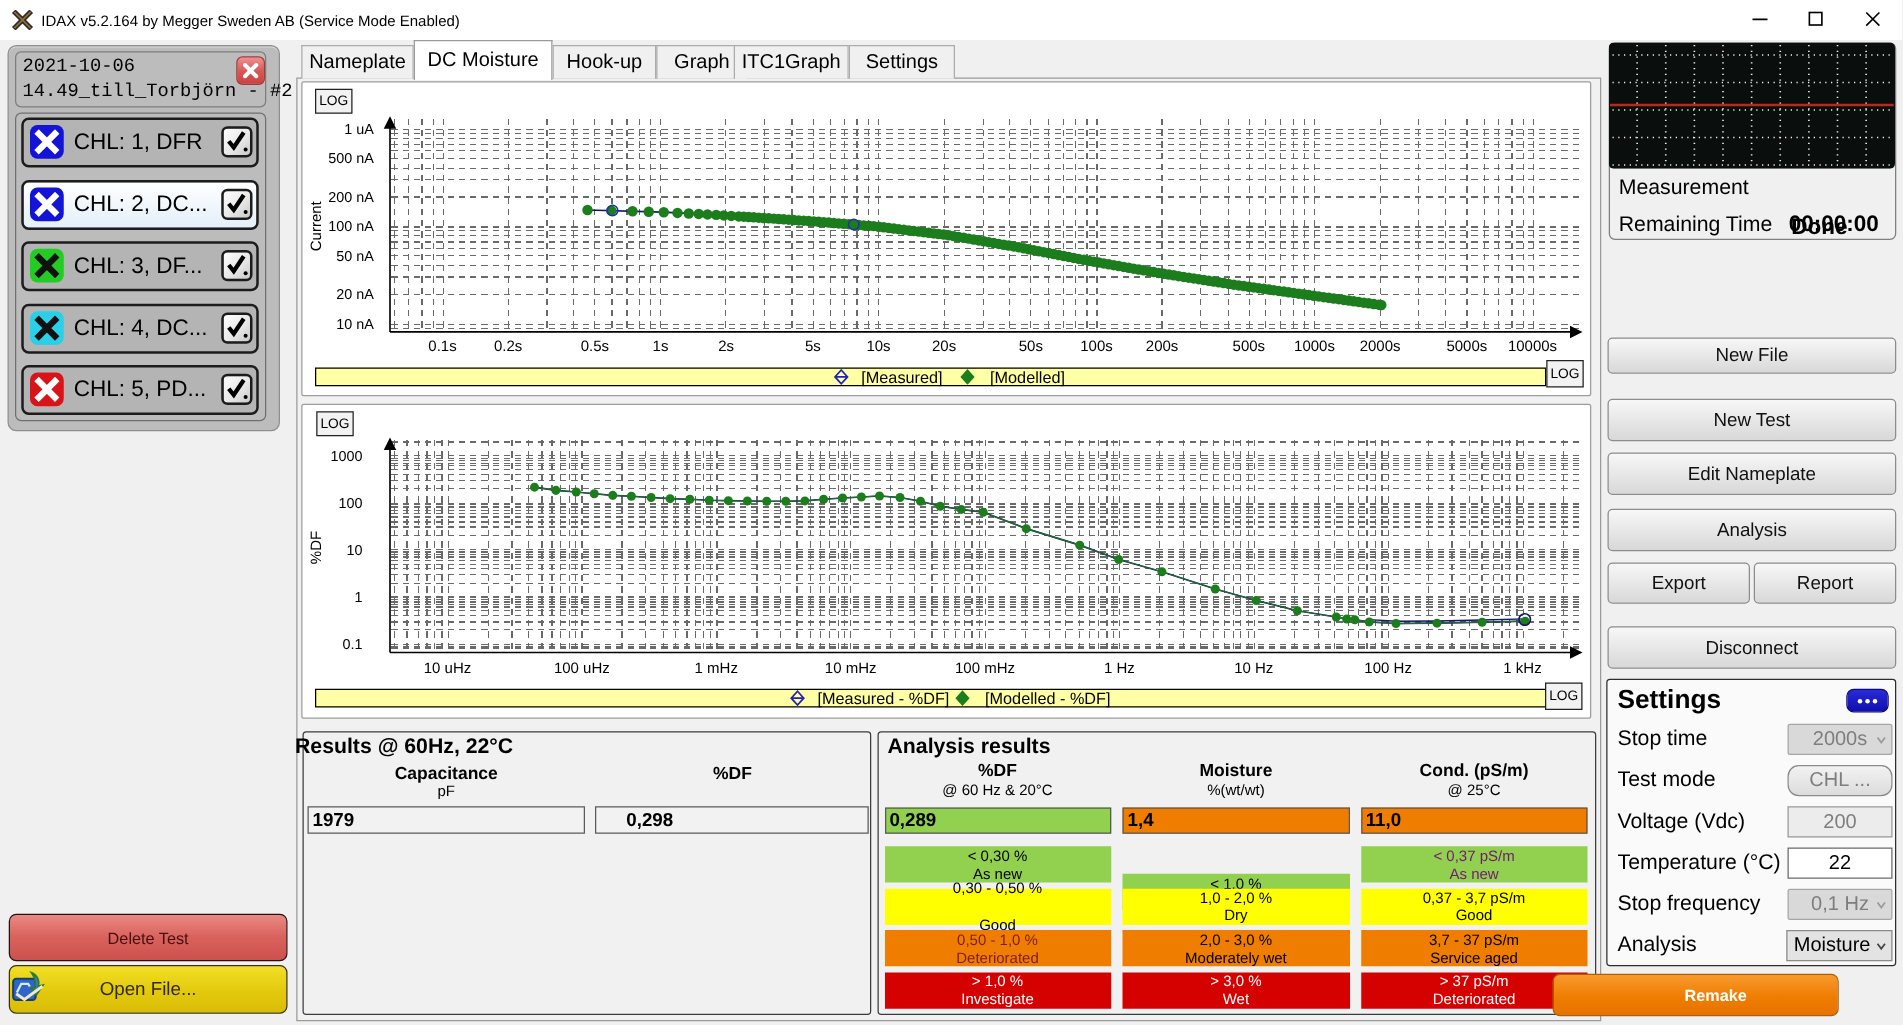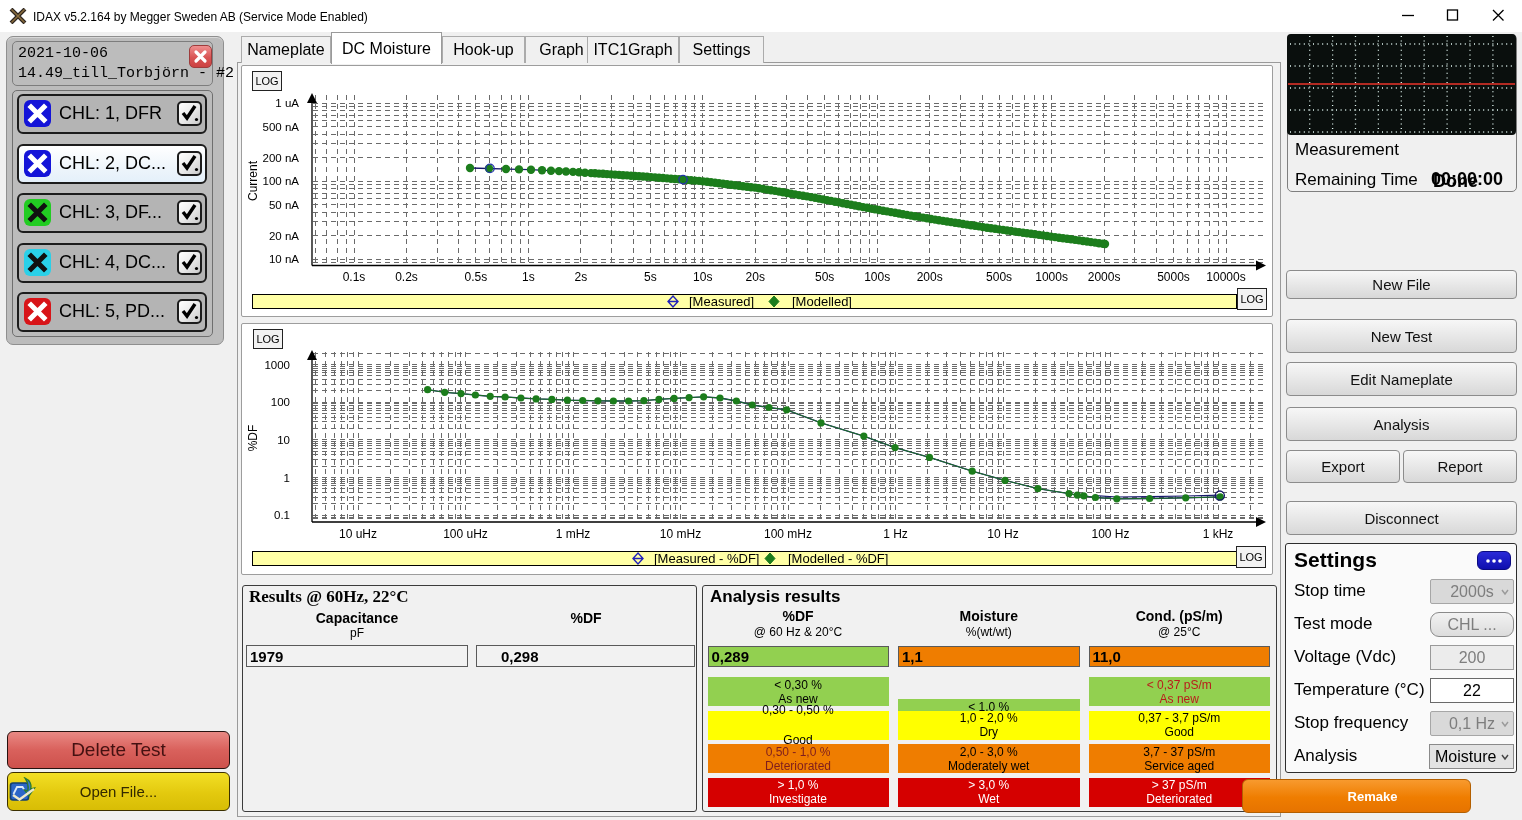--- a/index.html
+++ b/index.html
@@ -93,21 +93,21 @@
 <svg class="abs" style="left:24px;top:298px" width="27" height="27" viewBox="0 0 27 27">
  <path d="M7 7 L20 20 M20 7 L7 20" stroke="#fff" stroke-width="5" stroke-linecap="square"></path>
 </svg>
 <div class="abs" style="left:59px;top:301px;font-size:18px;">CHL: 5, PD...</div>
 <div class="abs" style="left:177px;top:299px;width:25px;height:25px;border:2px solid #1c1c1c;border-radius:5px;background:linear-gradient(135deg,#ffffff,#e8e8e8 55%,#c9c9c9);"></div>
 <svg class="abs" style="left:177px;top:299px" width="25" height="25" viewBox="0 0 25 25">
  <path d="M6 12 L10 17 L18 5" fill="none" stroke="#000" stroke-width="3.4"></path>
  <circle cx="19.5" cy="18.5" r="1.6" fill="#000"></circle>
 </svg>
 
-<div class="abs" style="left:7px;top:731px;width:223px;height:38px;border:1px solid #27120f;border-radius:6px;background:linear-gradient(#e98984,#d9615c 50%,#cd514c);display:flex;align-items:center;justify-content:center;font-size:19px;color:#441111;">Delete Test</div>
+<div class="abs" style="left:7px;top:731px;width:223px;height:38px;border:1px solid #27120f;border-radius:6px;background:linear-gradient(#e98984,#d9615c 50%,#cd514c);display:flex;align-items:center;justify-content:center;font-size:13px;color:#441111;">Delete Test</div>
 <div class="abs" style="left:7px;top:772px;width:223px;height:39px;border:1px solid #3c3000;border-radius:6px;background:linear-gradient(#f2df25,#e3c90e 55%,#d8bd05);display:flex;align-items:center;justify-content:center;font-size:15px;color:#332a00;">Open File...</div>
 <svg class="abs" style="left:9px;top:777px" width="30" height="28" viewBox="0 0 30 28">
  <rect x="1.5" y="6" width="18" height="17" rx="2.5" fill="#2c66c8" stroke="#15406e" stroke-width="1.6"></rect>
  <path d="M4.5 17 L8 10 H13.5 L15 12.5" fill="none" stroke="#dce9f8" stroke-width="1.8"></path>
  <path d="M16 1 C21 3 23 8 21.5 12 L25.5 11 L20 19 L15.5 13 L18.8 13.8 C19.8 9.5 19 5 16 1 Z" fill="#3a76d8" stroke="#2c7a2c" stroke-width="1.3"></path>
  <path d="M4 18 L10.5 22.5 L25 12" fill="none" stroke="#efe9c8" stroke-width="2.3"></path>
 </svg>
 
 <div class="abs" style="left:237px;top:62px;width:1044px;height:755px;background:#f1f1f1;border:1px solid #9a9a9a;"></div>
 
@@ -389,21 +389,21 @@
 <div class="legend" style="left:252px;top:551px;width:985px;height:15px;"></div>
 <svg class="abs" style="left:252px;top:551px" width="985" height="15" viewBox="0 0 985 15">
  <path d="M386 2 L391 7.5 L386 13 L381 7.5 Z M381 7.5 H391" fill="none" stroke="#2222bb" stroke-width="1.4"></path>
  <text x="402" y="12" font-family="Liberation Sans,sans-serif" font-size="13">[Measured - %DF]</text>
  <path d="M518 2 L523 7.5 L518 13 L513 7.5 Z" fill="#1c7d1c" stroke="#1c7d1c"></path>
  <text x="536" y="12" font-family="Liberation Sans,sans-serif" font-size="13">[Modelled - %DF]</text>
 </svg>
 <div class="logbox" style="left:1236px;top:546px;width:30px;height:22px;">LOG</div>
 
 <div class="abs" style="left:242px;top:585px;width:455px;height:227px;border:1px solid #3c3c3c;border-radius:3px;"></div>
-<div class="abs" style="left:249px;top:587px;font-size:17px;font-weight:bold;font-family:Liberation Serif, serif;">Results @ 60Hz, 22°C</div>
+<div class="abs" style="left:236px;top:587px;font-size:17px;font-weight:bold;">Results @ 60Hz, 22°C</div>
 <div class="abs" style="left:257px;top:610px;width:200px;text-align:center;font-size:14px;font-weight:bold;">Capacitance</div>
 <div class="abs" style="left:257px;top:626px;width:200px;text-align:center;font-size:12px;">pF</div>
 <div class="abs" style="left:486px;top:610px;width:200px;text-align:center;font-size:14px;font-weight:bold;">%DF</div>
 <div class="vbox" style="left:246px;top:645px;width:222px;height:22px;background:#f2f2f2;">1979</div>
 <div class="vbox" style="left:476px;top:645px;width:219px;height:22px;background:#f2f2f2;padding-left:24px;">0,298</div>
 
 <div class="abs" style="left:702px;top:585px;width:575px;height:227px;border:1px solid #3c3c3c;border-radius:3px;"></div>
 <div class="abs" style="left:710px;top:587px;font-size:17px;font-weight:bold;">Analysis results</div>
 <div class="abs" style="left:707.5px;top:608px;width:181px;text-align:center;font-size:14px;font-weight:bold;">%DF</div>
 <div class="abs" style="left:707.5px;top:625px;width:181px;text-align:center;font-size:12px;">@ 60 Hz &amp; 20°C</div>
@@ -419,41 +419,41 @@
 <div class="cell" style="left:707.5px;top:744px;width:181px;height:29px;background:#ef7d00;color:#7f1d1d;">
     <div>0,50 - 1,0 %</div>
     <div>Deteriorated</div>
   </div>
 <div class="cell" style="left:707.5px;top:777.5px;width:181px;height:29px;background:#d50000;color:#fff;">
     <div>&gt; 1,0 %</div>
     <div>Investigate</div>
   </div>
 <div class="abs" style="left:898px;top:608px;width:181.5px;text-align:center;font-size:14px;font-weight:bold;">Moisture</div>
 <div class="abs" style="left:898px;top:625px;width:181.5px;text-align:center;font-size:12px;">%(wt/wt)</div>
-<div class="vbox" style="left:898px;top:646px;width:181.5px;height:21px;background:#ef7d00;">1,1</div>
+<div class="vbox" style="left:898px;top:646px;width:181.5px;height:21px;background:#ef7d00;">1,4</div>
 <div class="cell" style="left:898px;top:677px;width:181.5px;height:29px;background:#92d050;color:#000;margin-top:22px;">
     <div>&lt; 1,0 %</div>
     <div>As new</div>
   </div>
 <div class="cell" style="left:898px;top:710.5px;width:181.5px;height:29px;background:#ffff00;color:#000;">
     <div>1,0 - 2,0 %</div>
     <div>Dry</div>
   </div>
 <div class="cell" style="left:898px;top:744px;width:181.5px;height:29px;background:#ef7d00;color:#000;">
     <div>2,0 - 3,0 %</div>
     <div>Moderately wet</div>
   </div>
 <div class="cell" style="left:898px;top:777.5px;width:181.5px;height:29px;background:#d50000;color:#fff;">
     <div>&gt; 3,0 %</div>
     <div>Wet</div>
   </div>
 <div class="abs" style="left:1088.5px;top:608px;width:181.5px;text-align:center;font-size:14px;font-weight:bold;">Cond. (pS/m)</div>
 <div class="abs" style="left:1088.5px;top:625px;width:181.5px;text-align:center;font-size:12px;">@ 25°C</div>
 <div class="vbox" style="left:1088.5px;top:646px;width:181.5px;height:21px;background:#ef7d00;">11,0</div>
-<div class="cell" style="left:1088.5px;top:677px;width:181.5px;height:29px;background:#92d050;color:#b91c1c;">
+<div class="cell" style="left:1088.5px;top:677px;width:181.5px;height:29px;background:#92d050;color:#701a75;">
     <div>&lt; 0,37 pS/m</div>
     <div>As new</div>
   </div>
 <div class="cell" style="left:1088.5px;top:710.5px;width:181.5px;height:29px;background:#ffff00;color:#000;">
     <div>0,37 - 3,7 pS/m</div>
     <div>Good</div>
   </div>
 <div class="cell" style="left:1088.5px;top:744px;width:181.5px;height:29px;background:#ef7d00;color:#000;">
     <div>3,7 - 37 pS/m</div>
     <div>Service aged</div>

